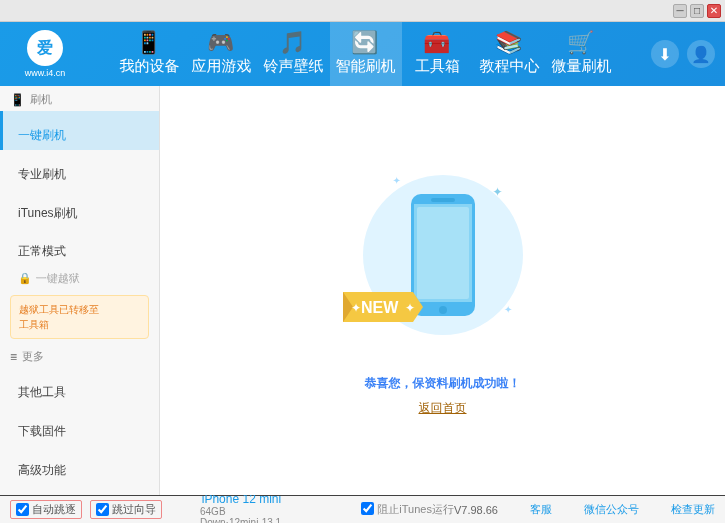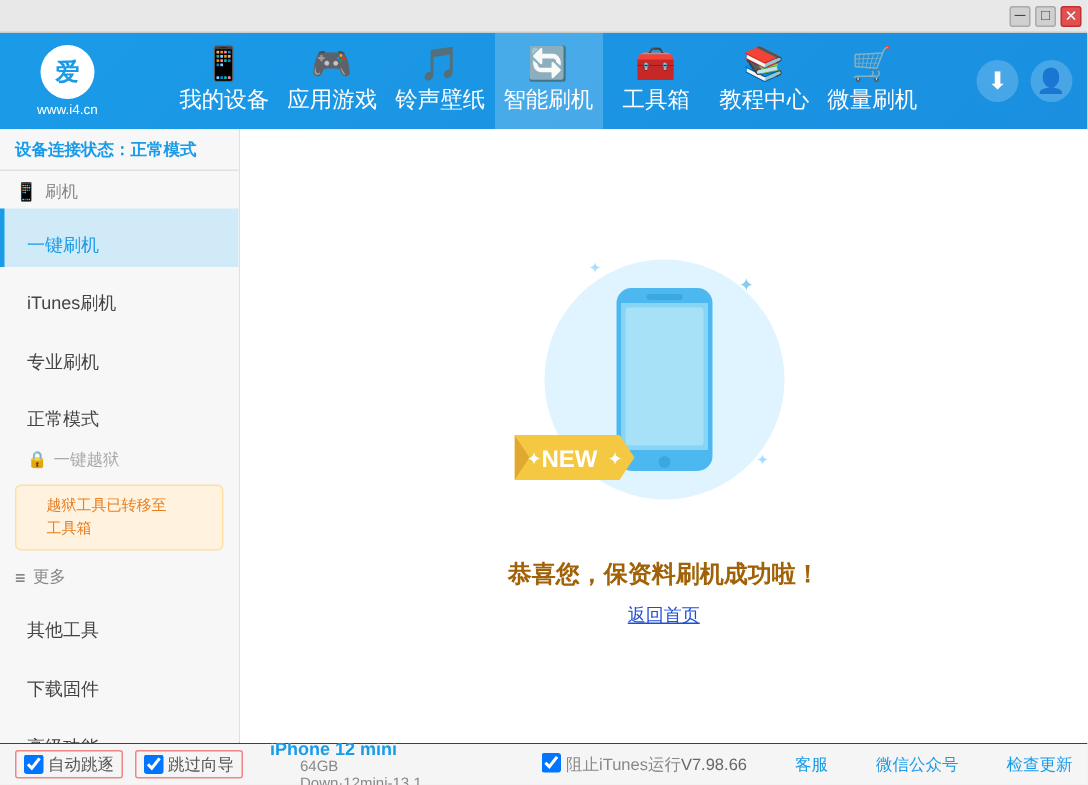--- a/index.html
+++ b/index.html
@@ -171,21 +171,21 @@
       font-size: 11px;
       color: #aaa;
       display: flex;
       align-items: center;
       gap: 4px;
     }
     .sidebar-disabled .lock-icon { font-size: 11px; color: #bbb; }
 
     .sidebar-note {
       margin: 4px 10px;
-      padding: 6px 20px;
+      padding: 6px 8px;
       background: #fff3e0;
       border-radius: 4px;
       font-size: 10px;
       color: #e67e22;
       line-height: 1.5;
       border: 1px solid #ffe0a0;
     }
 
     
     .content-area {
@@ -241,41 +241,41 @@
 
     
     .sparkle {
       position: absolute;
       color: #87ceeb;
       font-size: 14px;
       z-index: 3;
     }
 
     .success-text {
-      font-size: 16px;
-      color: #a16207;
+      font-size: 12px;
+      color: #3b82f6;
       margin-top: 10px;
       font-weight: bold;
     }
 
     .confirm-btn {
       margin-top: 16px;
       padding: 7px 40px;
       background: white;
       border: 1px solid #1a9be8;
       color: #1a9be8;
       border-radius: 4px;
       cursor: pointer;
       font-size: 13px;
     }
 
     .back-home-link {
       margin-top: 8px;
       font-size: 12px;
-      color: #1d4ed8;
+      color: #a16207;
       cursor: pointer;
       text-decoration: underline;
     }
 
     
     .bottom-bar {
       height: 28px;
       background: #f5f5f5;
       border-top: 1px solid #404040;
       display: flex;
@@ -298,21 +298,21 @@
       padding: 1px 5px;
       border-radius: 2px;
     }
     .bottom-checkbox input { margin: 0; }
 
     .device-info {
       display: flex;
       flex-direction: column;
       margin-left: 10px;
     }
-    .device-name { color: #1a9be8; font-weight: bold; font-size: 12px; }
+    .device-name { color: #1a9be8; font-weight: normal; font-size: 12px; text-align: right; }
     .device-detail { color: #888; font-size: 10px; padding-left: 20px; }
 
     .bottom-right {
       display: flex;
       align-items: center;
       gap: 16px;
       font-size: 11px;
       color: #666;
     }
     .bottom-right a { color: #1a9be8; text-decoration: none; cursor: pointer; margin-left: 16px; }
@@ -379,36 +379,33 @@
   </div>
   <div class="header-right">
     <div class="header-right-btn">⬇</div>
     <div class="header-right-btn">👤</div>
   </div>
 </div>
 
 <div class="main-layout">
 
   <div class="sidebar">
-    <div class="status-bar-top">
-      <span>设备连接状态：</span><span style="color:#1a9be8;font-weight:bold;">正常模式</span>
-    </div>
 
     <div class="sidebar-section-title">
       <span class="icon">📱</span>
       <span>刷机</span>
     </div>
     <div class="sidebar-item active">
       <span>一键刷机</span>
     </div>
     <div class="sidebar-item">
+      <span>专业刷机</span>
+    </div>
+    <div class="sidebar-item">
       <span>iTunes刷机</span>
-    </div>
-    <div class="sidebar-item">
-      <span>专业刷机</span>
     </div>
     <div class="sidebar-item">
       <span>正常模式</span>
     </div>
 
     <div class="sidebar-disabled">
       <span class="lock-icon">🔒</span>
       <span>一键越狱</span>
     </div>
     <div class="sidebar-note">

